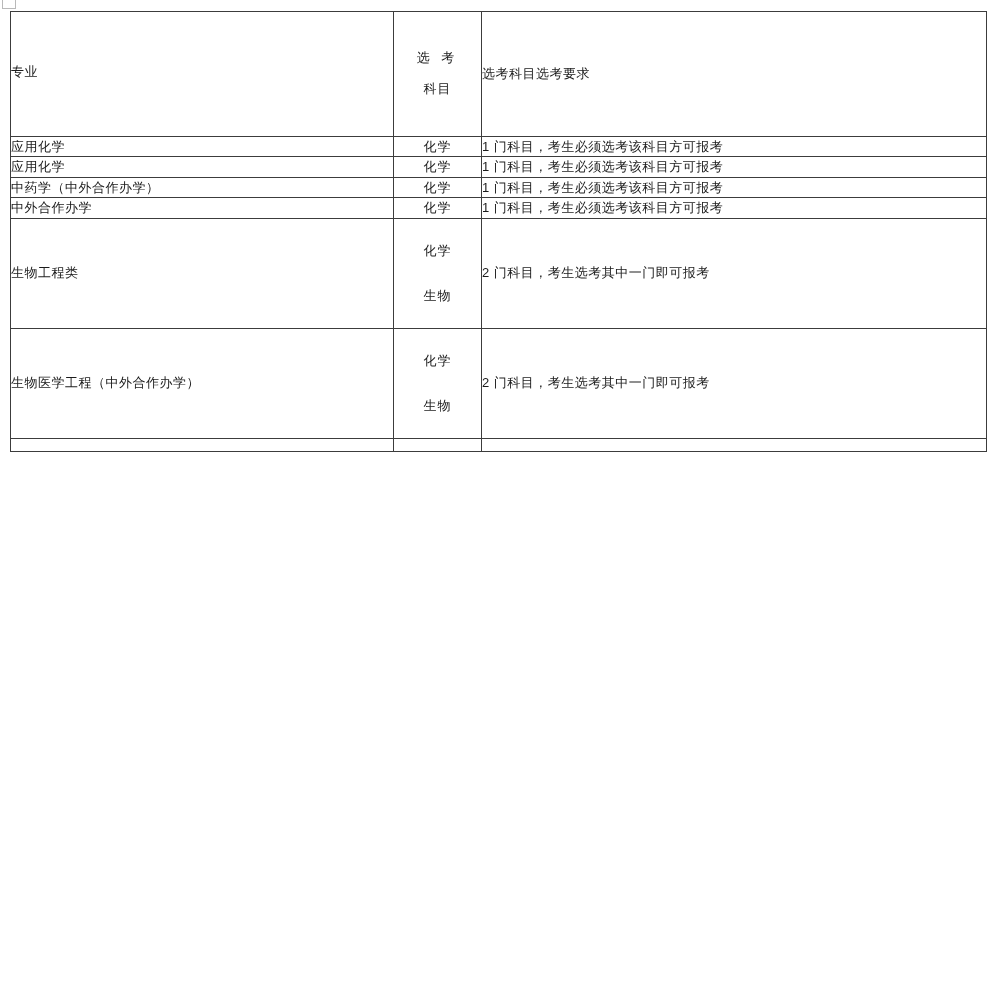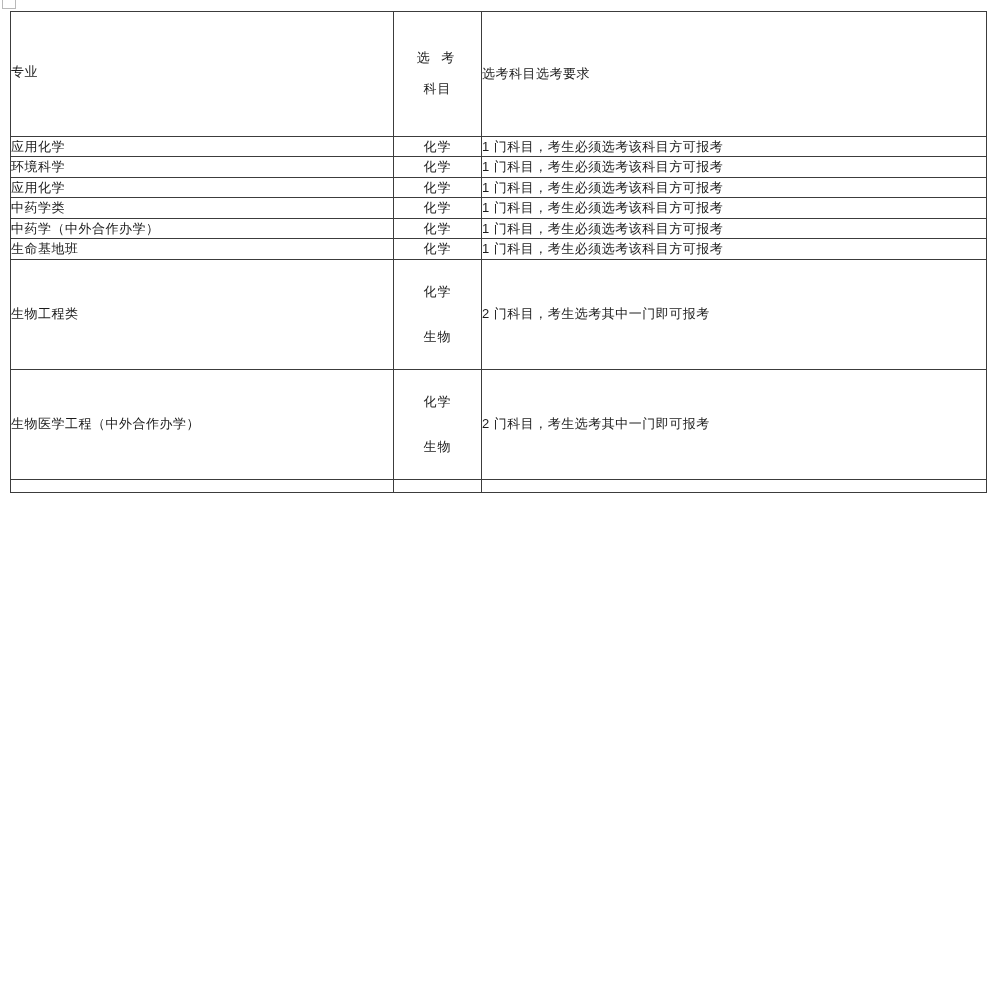--- a/index.html
+++ b/index.html
@@ -128,54 +128,40 @@
         </tr>
 
         <tr>
           <td class="cell-major">应用化学</td>
           <td class="cell-subject">
             <span class="sline">化学</span>
           </td>
           <td class="cell-req">1 门科目，考生必须选考该科目方可报考</td>
         </tr>
 
-        <tr>
-          <td class="cell-major">环境科学</td>
-          <td class="cell-subject">
-            <span class="sline">化学</span>
-          </td>
-          <td class="cell-req">1 门科目，考生必须选考该科目方可报考</td>
-        </tr>
 
         <tr>
           <td class="cell-major">应用化学</td>
           <td class="cell-subject">
             <span class="sline">化学</span>
           </td>
           <td class="cell-req">1 门科目，考生必须选考该科目方可报考</td>
         </tr>
 
-        <tr>
-          <td class="cell-major">中药学类</td>
-          <td class="cell-subject">
-            <span class="sline">化学</span>
-          </td>
-          <td class="cell-req">1 门科目，考生必须选考该科目方可报考</td>
-        </tr>
 
         <tr>
           <td class="cell-major">中药学（中外合作办学）</td>
           <td class="cell-subject">
             <span class="sline">化学</span>
           </td>
           <td class="cell-req">1 门科目，考生必须选考该科目方可报考</td>
         </tr>
 
         <tr>
-          <td class="cell-major">生命基地班</td>
+          <td class="cell-major">中外合作办学</td>
           <td class="cell-subject">
             <span class="sline">化学</span>
           </td>
           <td class="cell-req">1 门科目，考生必须选考该科目方可报考</td>
         </tr>
 
 
         <tr class="row-tall">
           <td class="cell-major">生物工程类</td>
           <td class="cell-subject two">

